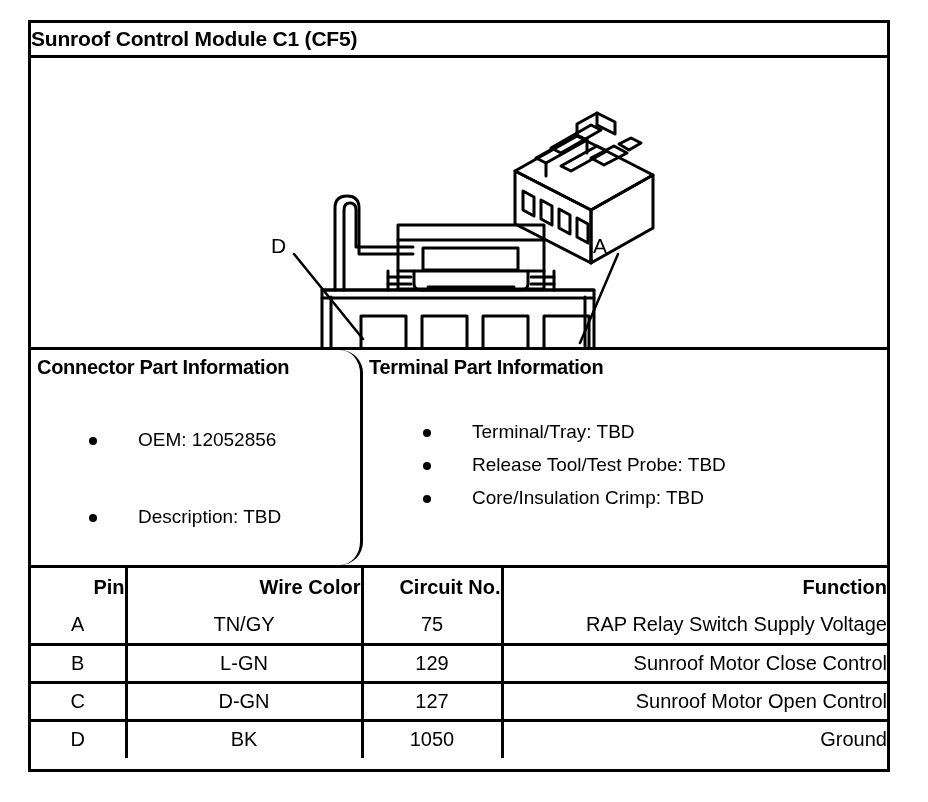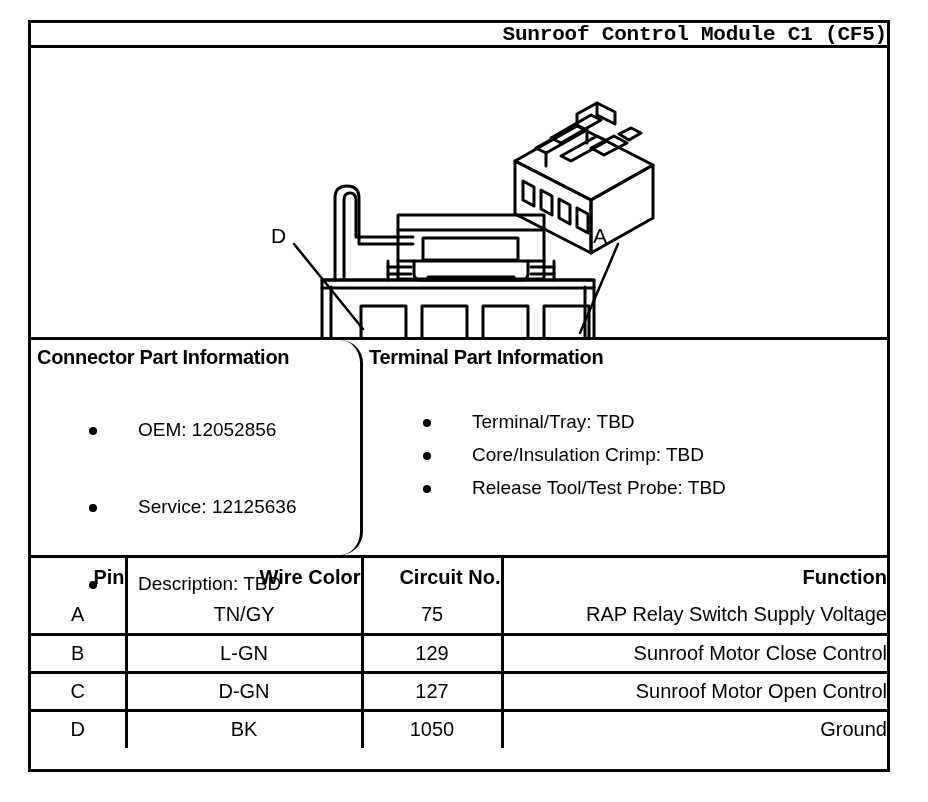--- a/index.html
+++ b/index.html
@@ -22,27 +22,26 @@
     top: 20px;
     width: 862px;
     height: 752px;
     box-sizing: border-box;
     border: 3px solid #000;
     background: #fff;
   }
 
   
   .title-bar {
-    height: 25px;
+    height: 35px;
     box-sizing: border-box;
     border-bottom: 3px solid #000;
     display: flex;
     align-items: center;
-    justify-content: flex-end;
-    font-family: Liberation Mono, monospace;
+    justify-content: flex-start;
   }
   .title-text {
     font-size: 21px;
     font-weight: bold;
     letter-spacing: -0.2px;
   }
 
   
   .diagram {
     position: relative;
@@ -222,31 +221,30 @@
     <span class="cavity-label label-d">D</span>
     <span class="cavity-label label-a">A</span>
   </div>
 
   <div class="info-band">
 
     <div class="info-col left">
       <div class="info-heading">Connector Part Information</div>
       <ul class="bullet-list">
         <li>OEM: 12052856</li>
-        <li>Service: 12125636</li>
         <li>Description: TBD</li>
       </ul>
     </div>
 
     <div class="info-col right">
       <div class="info-heading">Terminal Part Information</div>
       <ul class="bullet-list">
         <li>Terminal/Tray: TBD</li>
+        <li>Release Tool/Test Probe: TBD</li>
         <li>Core/Insulation Crimp: TBD</li>
-        <li>Release Tool/Test Probe: TBD</li>
       </ul>
     </div>
 
   </div>
 
   <table class="pin-table">
     <thead>
       <tr>
         <th class="col-pin">Pin</th>
         <th class="col-color">Wire Color</th>

